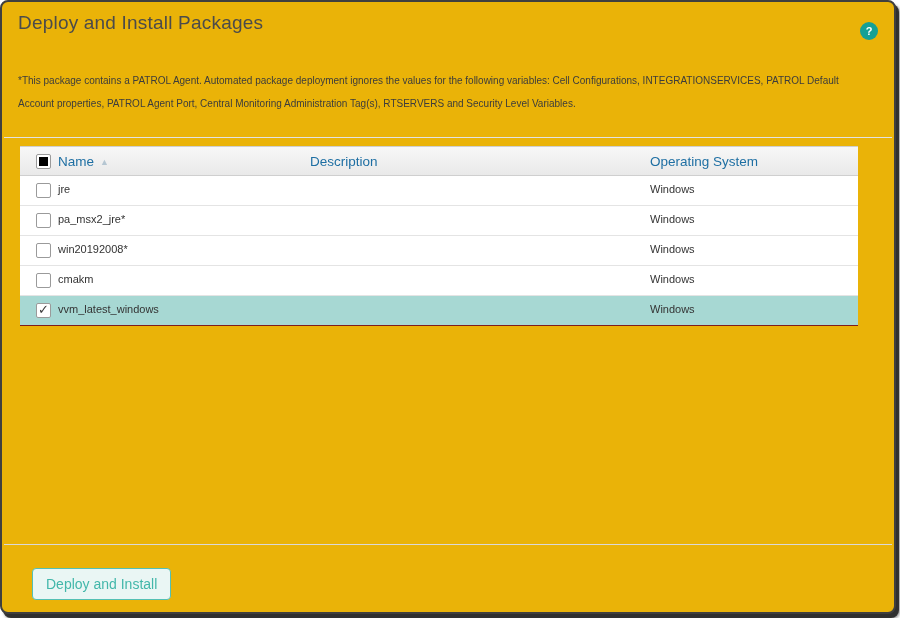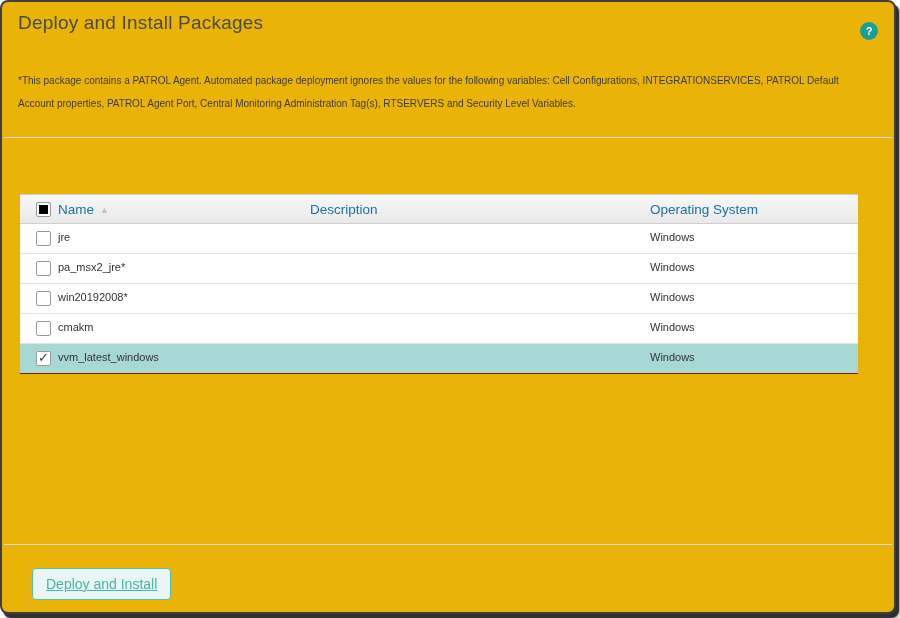--- a/index.html
+++ b/index.html
@@ -39,21 +39,21 @@
     border-top:1px solid #e2e2e2;
   }
   
   .table {
     position:absolute; left:18px; top:144px; width:838px;
   }
   .thead {
     position:relative; height:30px;
     background:linear-gradient(#f7f7f7,#e9e9e9);
     border-top:1px solid #cfcfcf; border-bottom:1px solid #cfcfcf;
-    font-size:13.5px; color:#1e6fa3;margin-top:48px;
+    font-size:13.5px; color:#1e6fa3;
   }
   .row {
     position:relative; height:30px;
     border-bottom:1px solid #e4e4e4;
     font-size:11px; color:#333333;
     background:#ffffff;
   }
   .row.selected { background:#a7d8d3; border-bottom:1px solid #7f1d1d;padding-left:30px; }
   .cell-name  { position:absolute; left:38px;  top:7px; white-space:nowrap; }
   .cell-desc  { position:absolute; left:290px; top:7px; white-space:nowrap; }
@@ -77,21 +77,21 @@
   }
   
   .footer-divider {
     position:absolute; left:2px; right:2px; top:542px;
     border-top:1px solid #d9d9d9;
   }
   .btn {
     position:absolute; top:566px; height:32px;
     border:1px solid #54c0b4; border-radius:4px;
     color:#43b7aa; font-size:14px; font-family:"Liberation Sans", sans-serif;
-    padding:0 13px; cursor:pointer;text-decoration:underline;
+    padding:0 13px; cursor:pointer;
   }
   .btn-primary { left:30px; background:#eaf6f4; }
   .btn-cancel  { left:173px; background:#ffffff; }
 </style>
 </head>
 <body>
 
 <div class="dialog">
 
   <div class="title">Deploy and Install Packages</div>

